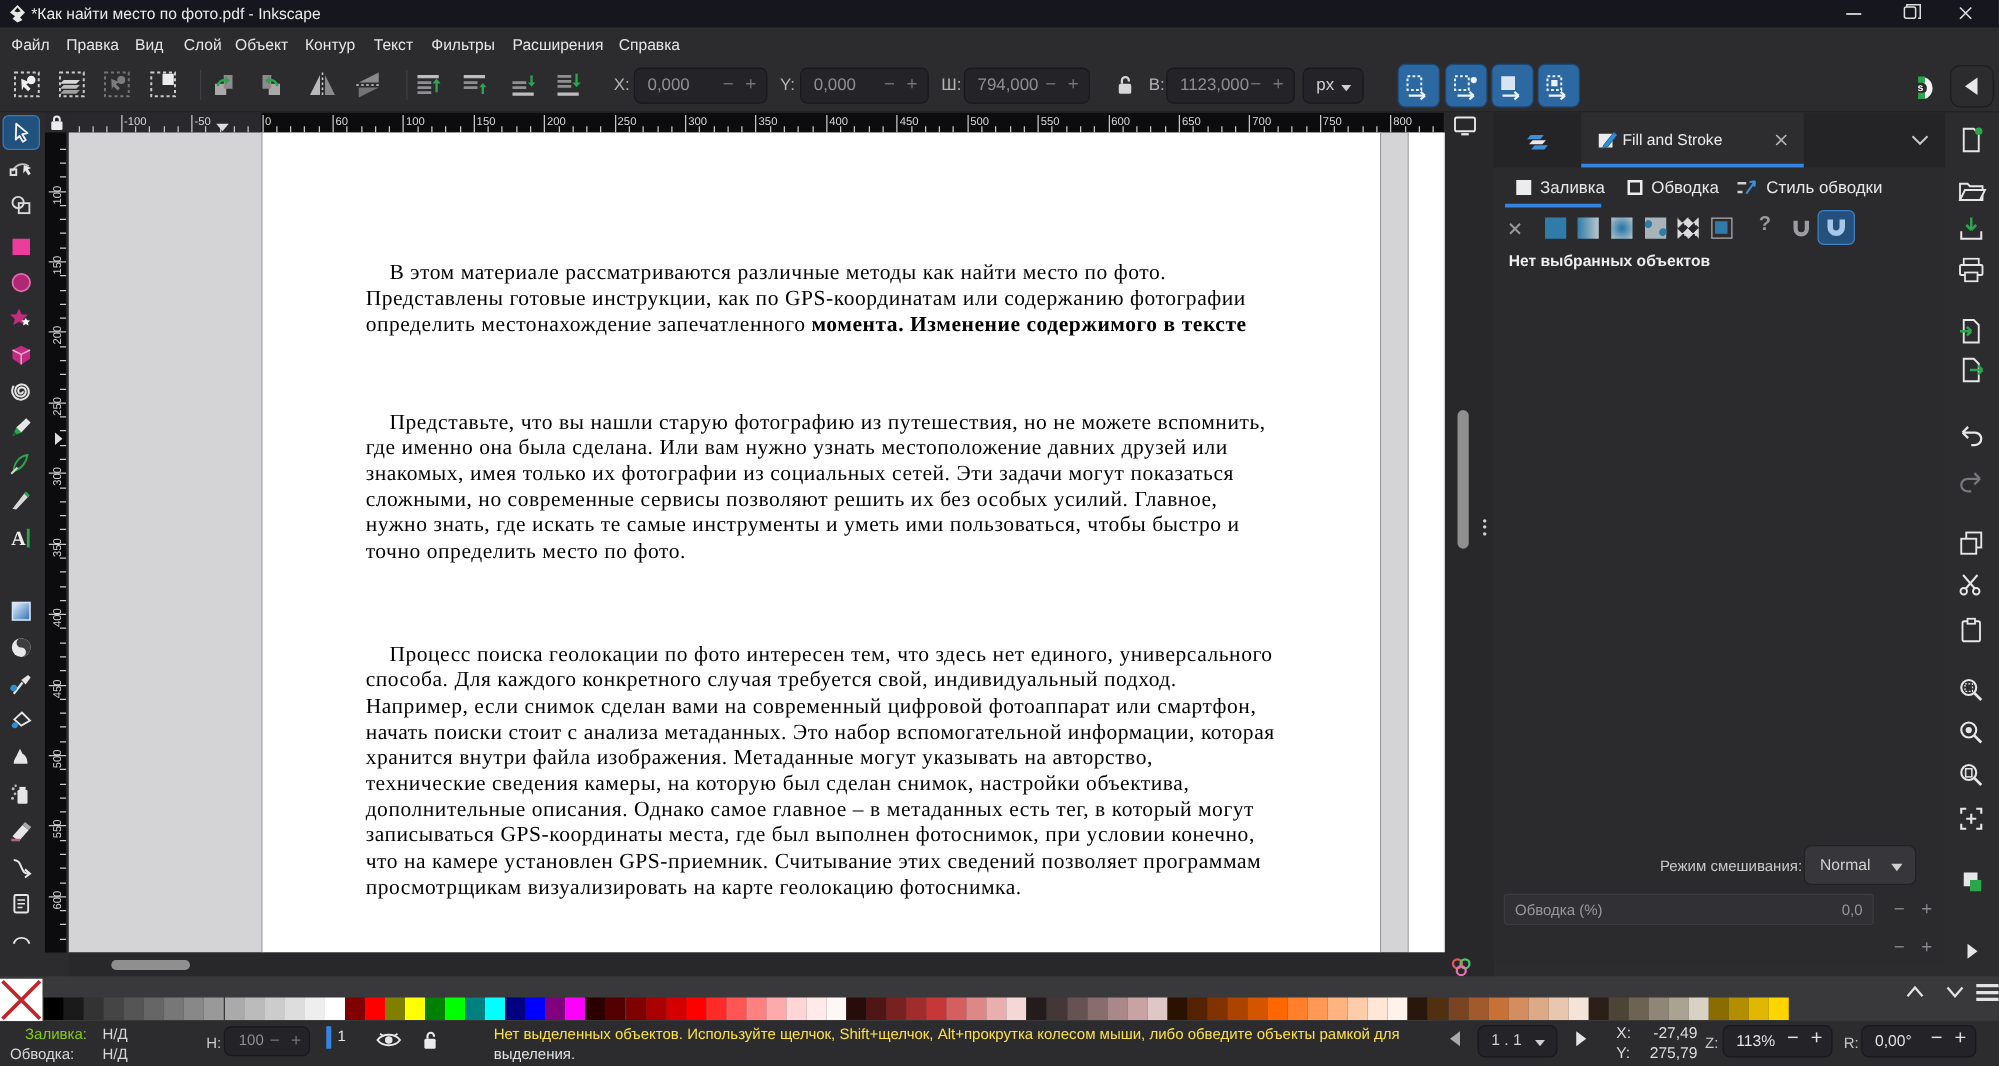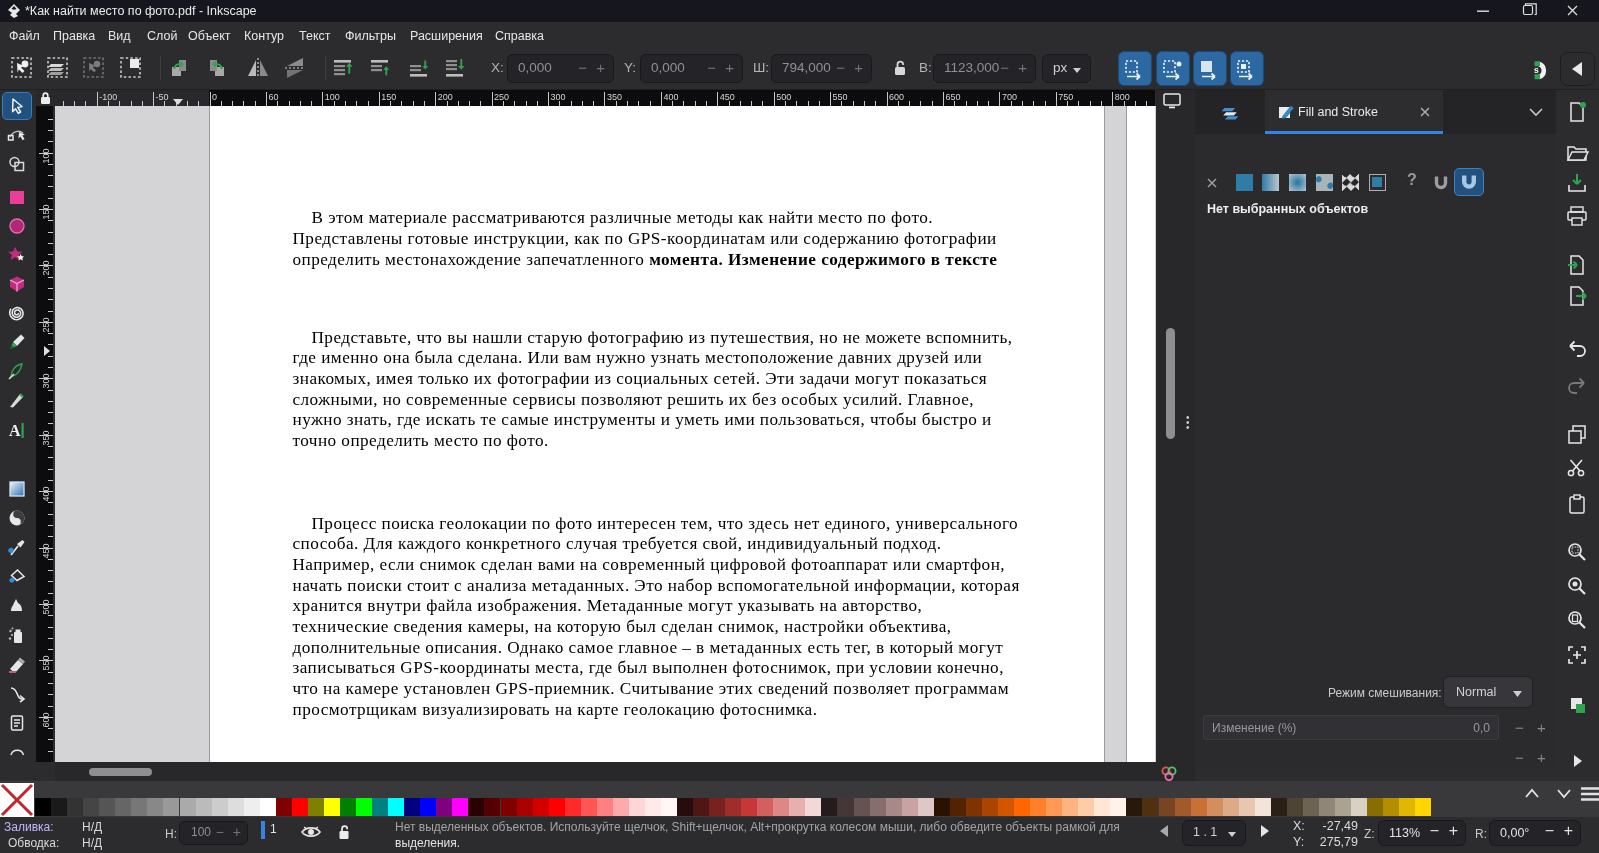--- a/index.html
+++ b/index.html
@@ -569,20 +569,36 @@
           <path d="M6 13 L14 3 L16.5 5 L9 14.5 L5 15.5z" fill="#2f8fd4" stroke="#1d6aa5" stroke-width="0.8"></path>
         </svg>
 <div class="abs" style="left:103px;top:15px;font-size:12.5px;color:#ececec">Fill and Stroke</div>
 <svg width="12" height="12" style="left:224px;top:16px" viewBox="0 0 12 12">
           <path d="M2 2 L10 10 M10 2 L2 10" stroke="#b2b2b2" stroke-width="1.4"></path>
         </svg>
 <svg width="16" height="10" style="left:333px;top:17px" viewBox="0 0 16 10">
           <path d="M2 2 L8 8 L14 2" fill="none" stroke="#c6c6c6" stroke-width="1.6"></path>
         </svg>
 </div>
+<div id="subtabs">
+<svg width="14" height="14" style="left:17px;top:9px;position:absolute" viewBox="0 0 14 14">
+          <rect x="1" y="1" width="12" height="12" fill="#ececec"></rect>
+        </svg>
+<div class="stlab" style="left:37px">Заливка</div>
+<div class="abs" style="left:9px;top:29px;width:77px;height:3px;background:#3584e4"></div>
+<svg width="14" height="14" style="left:106px;top:9px;position:absolute" viewBox="0 0 14 14">
+          <rect x="2" y="2" width="10" height="10" fill="none" stroke="#ececec" stroke-width="2"></rect>
+        </svg>
+<div class="stlab" style="left:126px">Обводка</div>
+<svg width="18" height="14" style="left:194px;top:9px;position:absolute" viewBox="0 0 18 14">
+          <path d="M1 3.5 h7 M1 10.5 h4" stroke="#d0d0d0" stroke-width="2"></path>
+          <path d="M8 12 L15 2 m0 0 l-4.5 0.8 m4.5 -0.8 l-0.5 4.4" stroke="#3f8ed6" stroke-width="1.7" fill="none"></path>
+        </svg>
+<div class="stlab" style="left:218px">Стиль обводки</div>
+</div>
 <div id="paintrow">
         <svg width="12" height="12" style="left:11px;top:11px;position:absolute" viewBox="0 0 12 12">
           <path d="M2 2 L10 10 M10 2 L2 10" stroke="#9a9a9a" stroke-width="1.6"></path>
         </svg>
         <div class="abs" style="left:41px;top:8px;width:17px;height:17px;background:#2f7ca8"></div>
         <div class="abs" style="left:67px;top:8px;width:17px;height:17px;background:linear-gradient(90deg,#2f7ca8,#b9c6ce)"></div>
         <div class="abs" style="left:94px;top:8px;width:17px;height:17px;background:radial-gradient(circle,#2f7ca8 10%,#b9c6ce)"></div>
         <div class="abs" style="left:121px;top:8px;width:17px;height:17px;background:#a9b4ba">
           <svg width="17" height="17" viewBox="0 0 17 17">
             <path d="M2 2 c4 0 5 4 2 6 c-3 1.5 -5 -1 -4 -4z" fill="#2f7ca8"></path>
@@ -606,21 +622,21 @@
       </div>
 <div id="noobj">Нет выбранных объектов</div>
 <div class="mix" style="left:133px;top:596px">Режим смешивания:</div>
 <div class="abs" style="left:248px;top:586px;width:90px;height:32px;background:#37373b;border:1px solid #212124;border-radius:6px">
         <div style="position:absolute;left:12px;top:8px;font-size:12.5px;color:#d2d2d2">Normal</div>
         <svg width="11" height="8" style="position:absolute;right:9px;top:13px" viewBox="0 0 11 8">
           <path d="M1 1 L5.5 7 L10 1z" fill="#cfcfcf"></path>
         </svg>
       </div>
 <div class="slider" style="top:625px">
-        <div class="lab" style="color:#98989c">Изменение (%)</div>
+        <div class="lab" style="color:#98989c">Обводка (%)</div>
         <div class="val">0,0</div>
       </div>
 <div class="pm" style="left:320px;top:629px">−</div>
       <div class="pm" style="left:342px;top:629px">+</div>
 <div class="pm" style="left:320px;top:659px">−</div>
       <div class="pm" style="left:342px;top:659px">+</div>
 </div>
 <div id="cmdbar">
 <svg width="22" height="22" style="left:10px;top:11px" viewBox="0 0 22 22">
         <path d="M5 2 h8 l4 4 v14 h-12z" fill="none" stroke="#e6e6e6" stroke-width="1.5"></path>
@@ -790,42 +806,42 @@
         <path d="M2 9 L8 2 L14 9" fill="none" stroke="#e2e2e2" stroke-width="1.8"></path>
       </svg>
 <svg width="16" height="11" style="left:1556px;top:7px;position:absolute" viewBox="0 0 16 11">
         <path d="M2 2 L8 9 L14 2" fill="none" stroke="#e2e2e2" stroke-width="1.8"></path>
       </svg>
 <svg width="20" height="16" style="left:1580px;top:5px;position:absolute" viewBox="0 0 20 16">
         <path d="M1 2.5 h18 M1 8 h18 M1 13.5 h18" stroke="#e2e2e2" stroke-width="2.6"></path>
       </svg>
 </div>
 <div id="status">
-<div class="abs" style="left:4px;top:3px;color:#c4b5fd">Заливка:</div>
+<div class="abs" style="left:20px;top:3px;color:#84cc16">Заливка:</div>
 <div class="abs" style="left:82px;top:3px;color:#d8d8d8">Н/Д</div>
 <div class="abs" style="left:8px;top:19px;color:#d8d8d8">Обводка:</div>
 <div class="abs" style="left:82px;top:19px;color:#d8d8d8">Н/Д</div>
 <div class="abs" style="left:165px;top:10px;color:#c9c9c9">Н:</div>
 <div class="pill" style="left:179px;top:4px;width:69px;height:24px">
         <div style="position:absolute;left:11px;top:3px;color:#8f8f94">100</div>
         <div style="position:absolute;right:23px;top:2px;color:#737378;font-size:14px">−</div>
         <div style="position:absolute;right:6px;top:2px;color:#737378;font-size:14px">+</div>
       </div>
 <div class="abs" style="left:261px;top:4px;width:3.5px;height:18px;background:#3584e4"></div>
 <div class="abs" style="left:270px;top:5px;color:#e6e6e6">1</div>
 <svg width="22" height="16" style="left:300px;top:7px;position:absolute" viewBox="0 0 22 16">
         <path d="M2 8 C6 2.5 16 2.5 20 8 C16 13.5 6 13.5 2 8z" fill="none" stroke="#e6e6e6" stroke-width="1.6"></path>
         <circle cx="11" cy="8" r="3" fill="#e6e6e6"></circle>
         <path d="M4 3 l3 2 M18 3 l-3 2" stroke="#e6e6e6" stroke-width="1.4"></path>
       </svg>
 <svg width="16" height="18" style="left:337px;top:6px;position:absolute" viewBox="0 0 16 18">
         <rect x="2.5" y="8" width="9" height="8" rx="1.2" fill="#ececec"></rect>
         <path d="M5 8 v-2.2 a2.6 2.6 0 0 1 5.2 0 v0.5" fill="none" stroke="#ececec" stroke-width="1.7"></path>
       </svg>
-<div class="abs" style="left:395px;top:3px;color:#a3a3a3">Нет выделенных объектов. Используйте щелчок, Shift+щелчок, Alt+прокрутка колесом мыши, либо обведите объекты рамкой для</div>
+<div class="abs" style="left:395px;top:3px;color:#fde047">Нет выделенных объектов. Используйте щелчок, Shift+щелчок, Alt+прокрутка колесом мыши, либо обведите объекты рамкой для</div>
 <div class="abs" style="left:395px;top:19px;color:#e2e2e2">выделения.</div>
 <div class="abs" style="left:1160px;top:8px;width:0;height:0;border-top:6px solid transparent;border-bottom:6px solid transparent;border-right:8px solid #a9a9ad"></div>
 <div class="pill" style="left:1182px;top:3px;width:64px;height:26px">
         <div style="position:absolute;left:10px;top:4px;color:#d0d0d0;font-size:12.5px">1 . 1</div>
         <svg width="10" height="7" style="position:absolute;right:8px;top:10px" viewBox="0 0 10 7">
           <path d="M1 1 L5 6 L9 1z" fill="#cfcfcf"></path>
         </svg>
       </div>
 <div class="abs" style="left:1261px;top:8px;width:0;height:0;border-top:6px solid transparent;border-bottom:6px solid transparent;border-left:8px solid #e6e6e6"></div>
 <div class="abs" style="left:1293px;top:2px;color:#dcdcdc;font-size:12.5px">X:</div>

